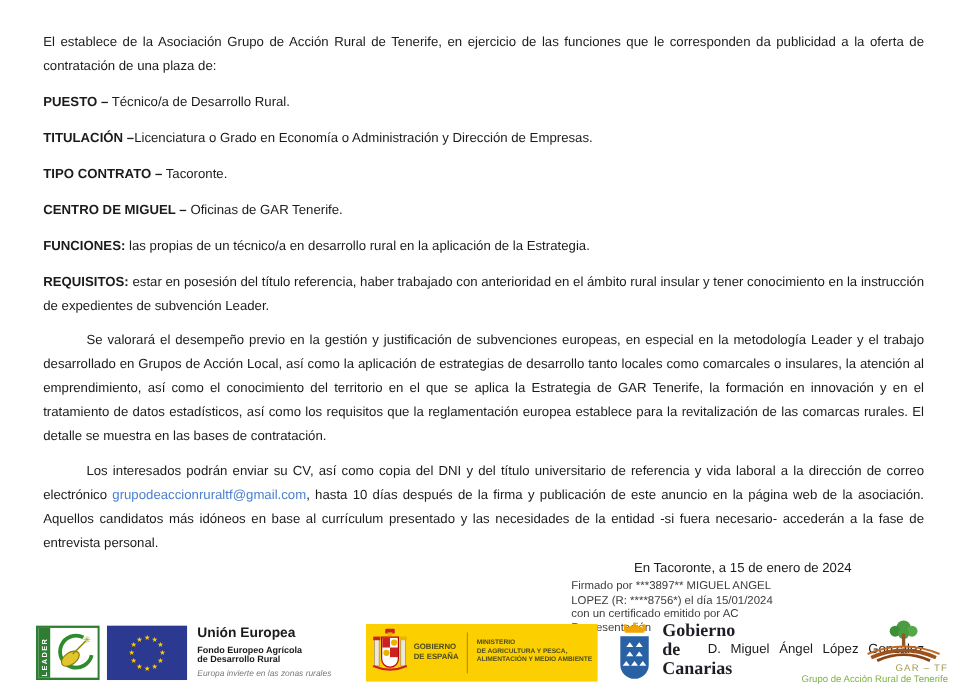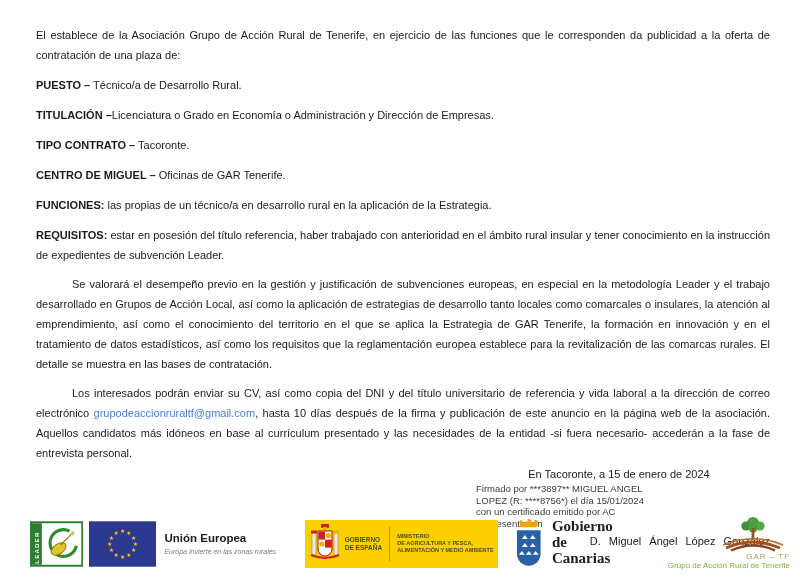--- a/index.html
+++ b/index.html
@@ -104,20 +104,22 @@
         <text x="27.5" y="36.3">★</text>
         <text x="22.7" y="31.5">★</text>
       <text x="21" y="25">★</text>
         <text x="22.7" y="18.5">★</text>
         <text x="27.5" y="13.7">★</text>
     </g>
   </svg>
 
   <div class="eu-text">
     <div class="eu-title">Unión Europea</div>
+    <div class="eu-sub">Fondo Europeo Agrícola
+de Desarrollo Rural</div>
     <div class="eu-tag">Europa invierte en las zonas rurales</div>
   </div>
 
   <div class="spain">
     <svg width="32" height="42" viewBox="0 0 32 42">
       <rect x="12" y="1" width="8" height="4" fill="#c22" rx="1"></rect>
       <rect x="14" y="4" width="4" height="3" fill="#e8b400"></rect>
       <rect x="3" y="10" width="4" height="22" fill="#efe7d7" stroke="#9a8a6a" stroke-width="0.6"></rect>
       <rect x="2" y="7.5" width="6" height="3" fill="#c22"></rect>
       <rect x="25" y="10" width="4" height="22" fill="#efe7d7" stroke="#9a8a6a" stroke-width="0.6"></rect>

